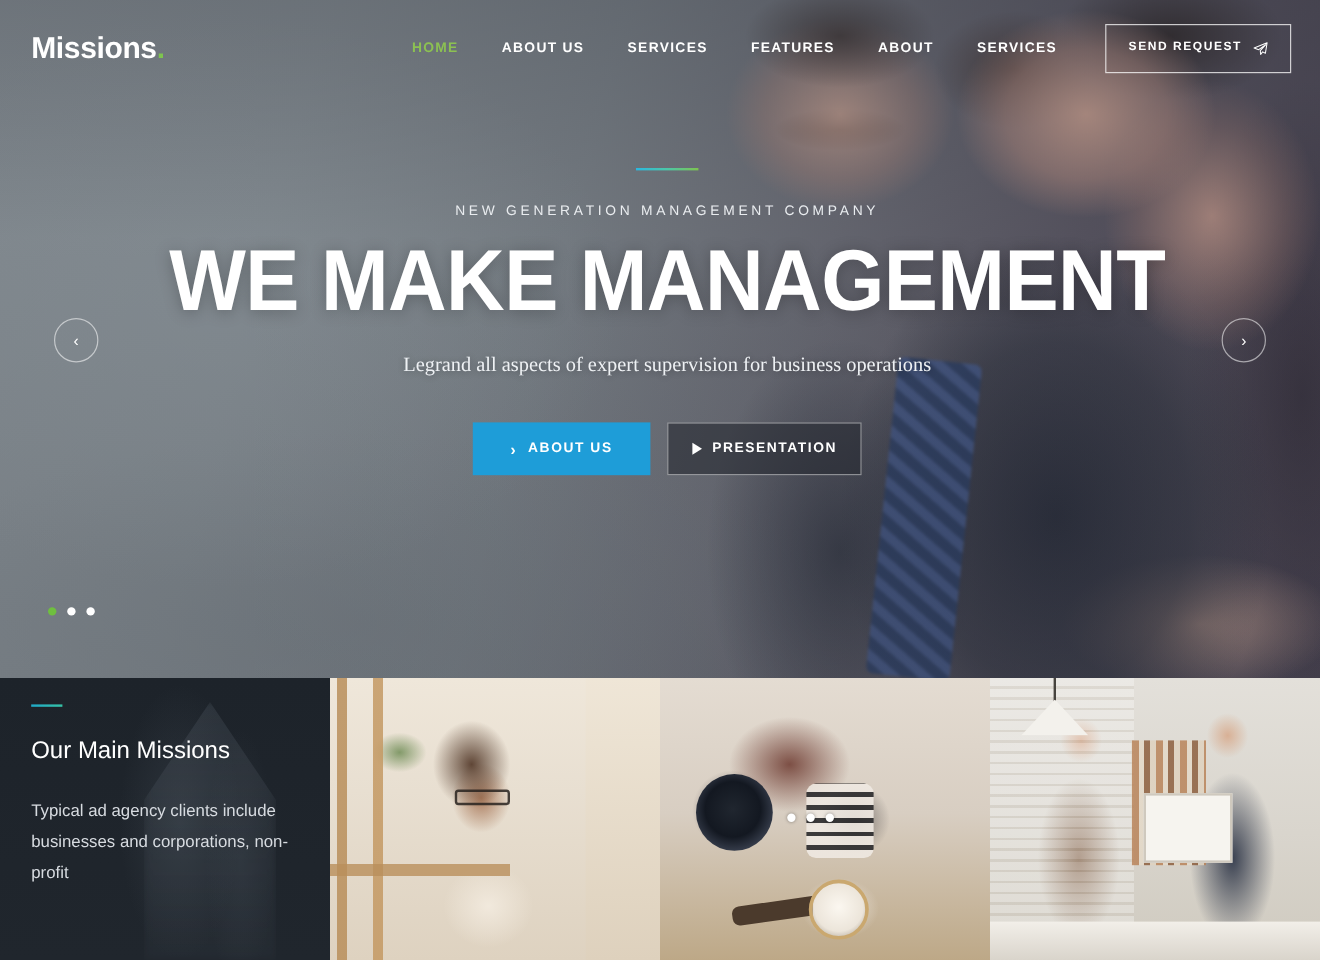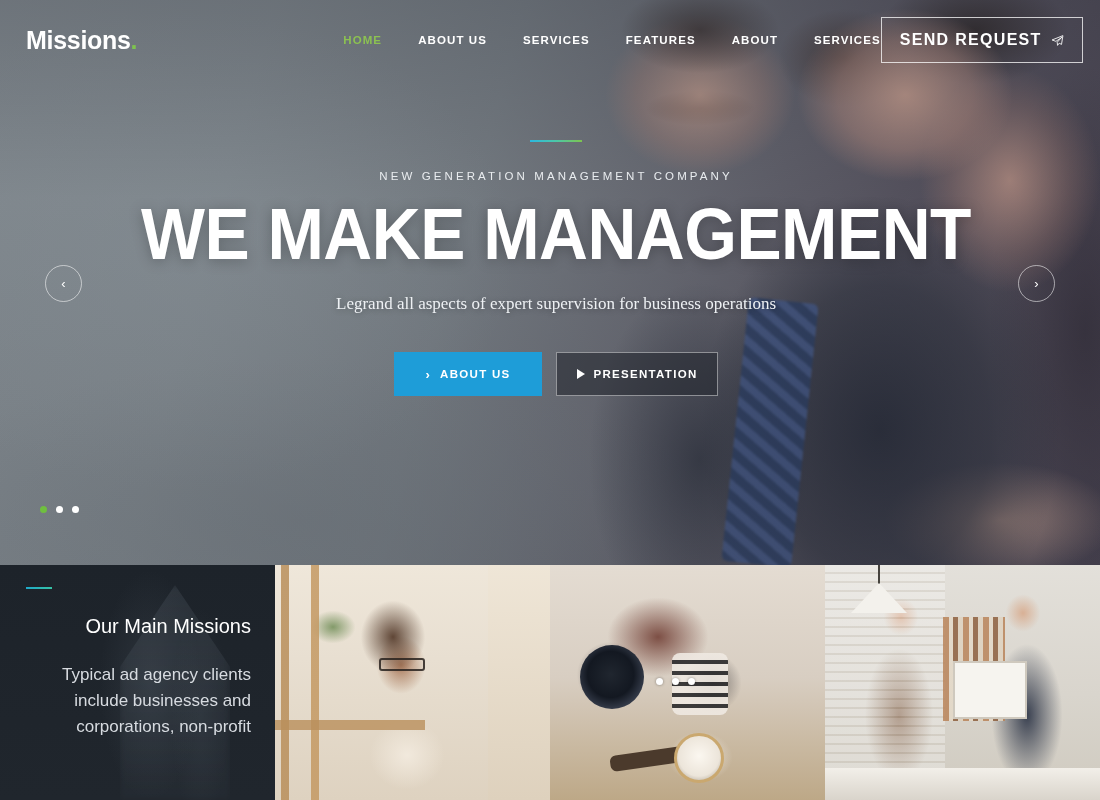--- a/index.html
+++ b/index.html
@@ -88,23 +88,23 @@
     color:#ffffff;
     white-space:nowrap;
     cursor:pointer;
   }
   .nav-item.active { color:#8cc152; }
 
   .send-btn {
     margin-left:auto;
     border:1px solid rgba(255,255,255,.75);
     color:#fff;
-    font-size:16px; font-weight:bold; letter-spacing:1.3px;
+    font-size:10px; font-weight:bold; letter-spacing:1.3px;
     padding:13px 18px;
-    display:flex; align-items:center; gap:9px;
+    display:flex; align-items:flex-start; gap:9px;
     white-space:nowrap;
     cursor:pointer;
     background:transparent;
   }
   .plane { width:13px; height:13px; display:block; }
 
   
   .hero-content {
     position:absolute; left:12px; right:0; top:140px;
     text-align:center; z-index:5;
@@ -186,21 +186,20 @@
     position:relative;
     display:flex;
     width:1100px; height:235px;
   }
   .mission {
     position:relative;
     width:275px; height:235px;
     background:#1d4ed8;
     overflow:hidden;
     flex:0 0 275px;
-    text-align:right;
   }
   .mission-bg {
     position:absolute; inset:0;
     background:
       radial-gradient(ellipse 70px 160px at 150px 120px, rgba(120,132,145,.16) 0%, rgba(120,132,145,0) 72%),
       radial-gradient(ellipse 40px 150px at 200px 150px, rgba(110,122,135,.12) 0%, rgba(110,122,135,0) 72%),
       linear-gradient(180deg,#1d232a 0%, #20262d 100%);
   }
   .mission-bg:after {
     content:"";
@@ -218,21 +217,21 @@
   .mission-accent {
     width:26px; height:2px;
     background:linear-gradient(90deg,#1fa9c9 0%, #36c2a5 100%);
     margin-bottom:26px;
   }
   .mission-title {
     font-size:20px; color:#ffffff; font-weight:400;
     margin-bottom:24px;
   }
   .mission-text {
-    font-size:17px; line-height:26px; color:#d7dbe0;
+    font-size:14px; line-height:26px; color:#d7dbe0;
   }
 
   .photo {
     position:relative;
     flex:0 0 auto;
     height:235px;
     overflow:hidden;
   }
   .photo-office { width:275px; }
   .photo-camera { width:275px; }

